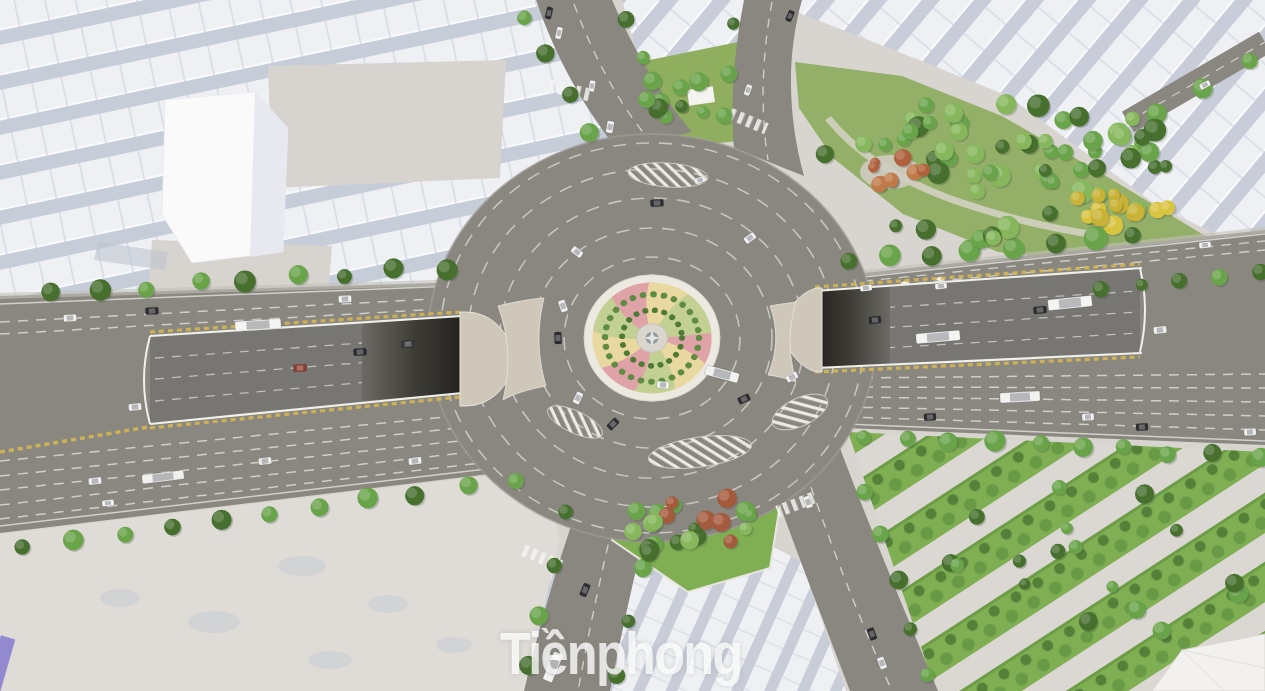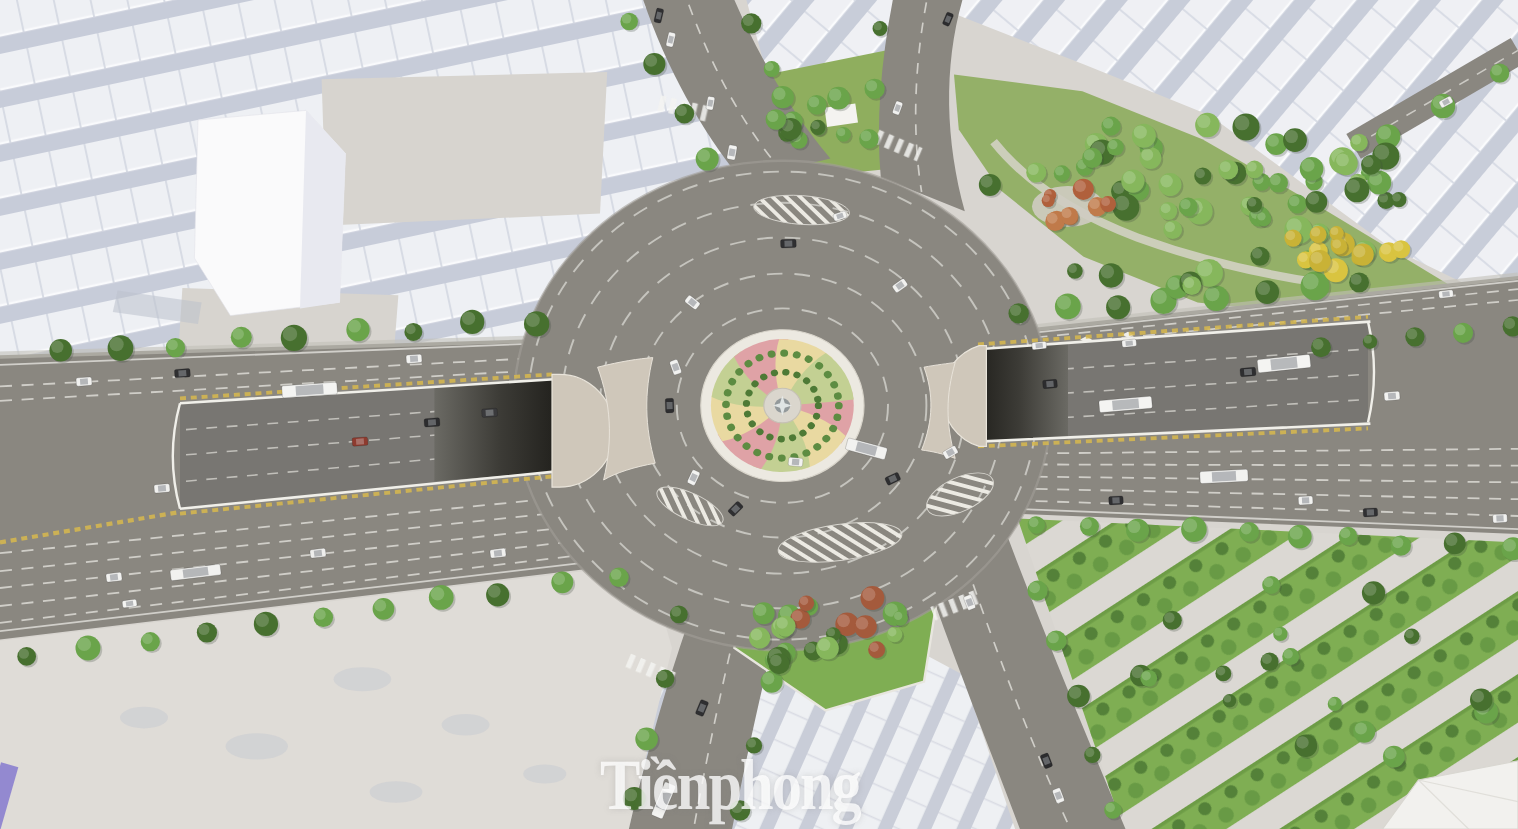--- a/index.html
+++ b/index.html
@@ -1,17 +1,17 @@
 <!DOCTYPE html>
 <html><head>
 <meta charset="utf-8">
 <style>
   html,body{margin:0;padding:0;background:#222;}
   #stage{position:relative;width:1265px;height:691px;overflow:hidden;background:#d8d5d0;
-         font-family:Liberation Serif, serif;}
+         font-family:Liberation Sans, sans-serif;}
   #stage svg{position:absolute;left:0;top:0;display:block;}
   .watermark{position:absolute;left:500px;top:624px;font-weight:800;font-size:60px;
              letter-spacing:-2px;transform:scaleX(0.84);transform-origin:left top;
              line-height:1;white-space:nowrap;
              text-shadow:0 0 6px rgba(120,120,120,0.25);user-select:none;}
 </style>
 </head>
 <body>
 
 <div id="stage">

